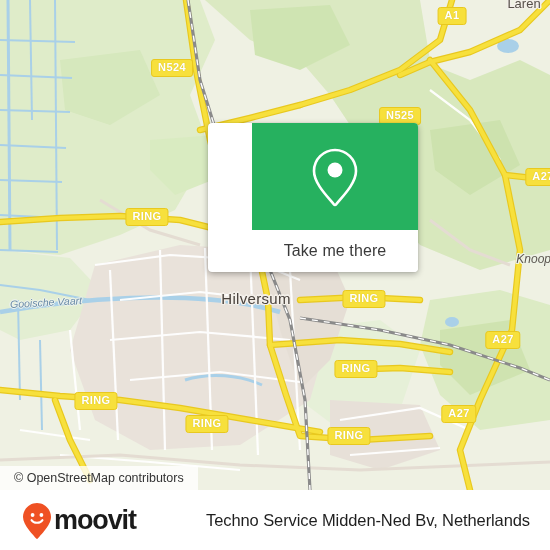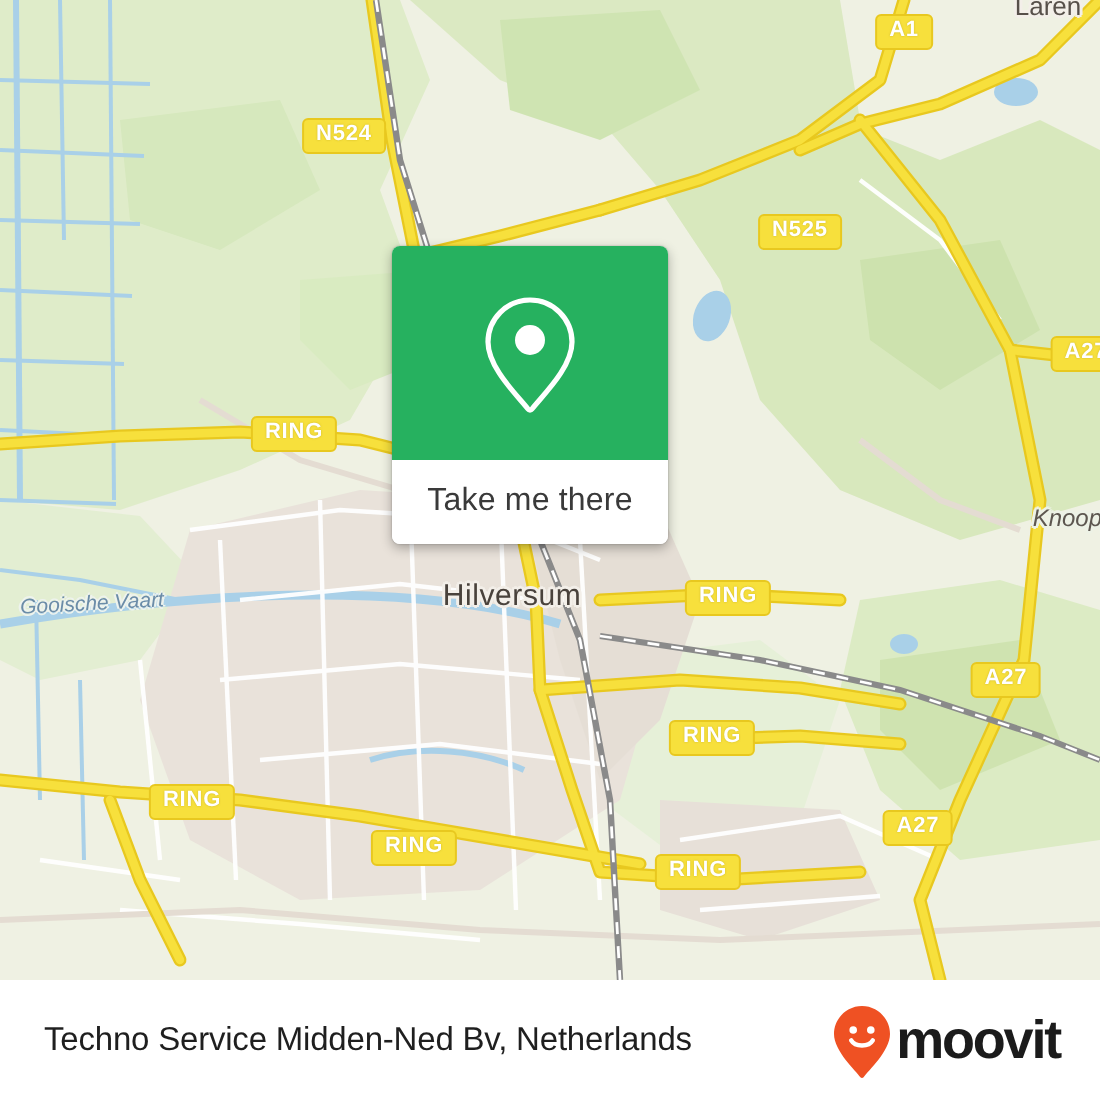--- a/index.html
+++ b/index.html
@@ -90,27 +90,28 @@
     letter-spacing: .4px;
     padding: 2px 6px 3px 6px;
     line-height: 11px;
     text-shadow: 0 0 1px rgba(160,140,20,.5);
     pointer-events: none;
   }
 
   
   #take-me-card {
     position: absolute;
-    left: 196px;
+    left: 208px;
     top: 123px;
-    width: 138px;
+    width: 166px;
     border-radius: 4px;
     overflow: hidden;
     box-shadow: 0 2px 6px rgba(0,0,0,.30), 0 0 1px rgba(0,0,0,.25);
     background: #ffffff;
+    padding-left: 44px;
   }
   #card-green {
     height: 107px;
     background: #26b15f;
     display: flex;
     align-items: center;
     justify-content: center;
   }
   #card-button {
     height: 42px;
@@ -319,29 +320,30 @@
         <svg width="56" height="62" viewBox="0 0 56 62">
           <path d="M28 4 C16.4 4 7 13.4 7 25 C7 38 22 52 27 58.5 C27.5 59.2 28.5 59.2 29 58.5 C34 52 49 38 49 25 C49 13.4 39.6 4 28 4 Z" fill="none" stroke="#ffffff" stroke-width="2.6"></path>
           <circle cx="28" cy="24" r="7.5" fill="#ffffff"></circle>
         </svg>
       </div>
       <div id="card-button">
         <span id="card-button-label">Take me there</span>
       </div>
     </div>
 
+    <div id="osm-attrib">© OpenStreetMap contributors</div>
   </div>
 
   <div id="footer">
-    <div id="footer-title">Techno Service Midden-Ned Bv, Netherlands</div>
-
     <div id="moovit-logo">
       <svg width="30" height="38" viewBox="0 0 30 38">
         <path d="M15 1 C7.3 1 1 7.3 1 15 C1 23.5 12 33.5 14.2 36.6 C14.6 37.1 15.4 37.1 15.8 36.6 C18 33.5 29 23.5 29 15 C29 7.3 22.7 1 15 1 Z" fill="#ef5123"></path>
         <circle cx="10.6" cy="13" r="1.9" fill="#ffffff"></circle>
         <circle cx="19.4" cy="13" r="1.9" fill="#ffffff"></circle>
         <path d="M9.6 18.2 C11.6 21.6 18.4 21.6 20.4 18.2" stroke="#ffffff" stroke-width="2.2" fill="none" stroke-linecap="round"></path>
       </svg>
       <span id="moovit-wordmark">moovit</span>
     </div>
+
+    <div id="footer-title">Techno Service Midden-Ned Bv, Netherlands</div>
   </div>
 
 </div>
 
 </body></html>

